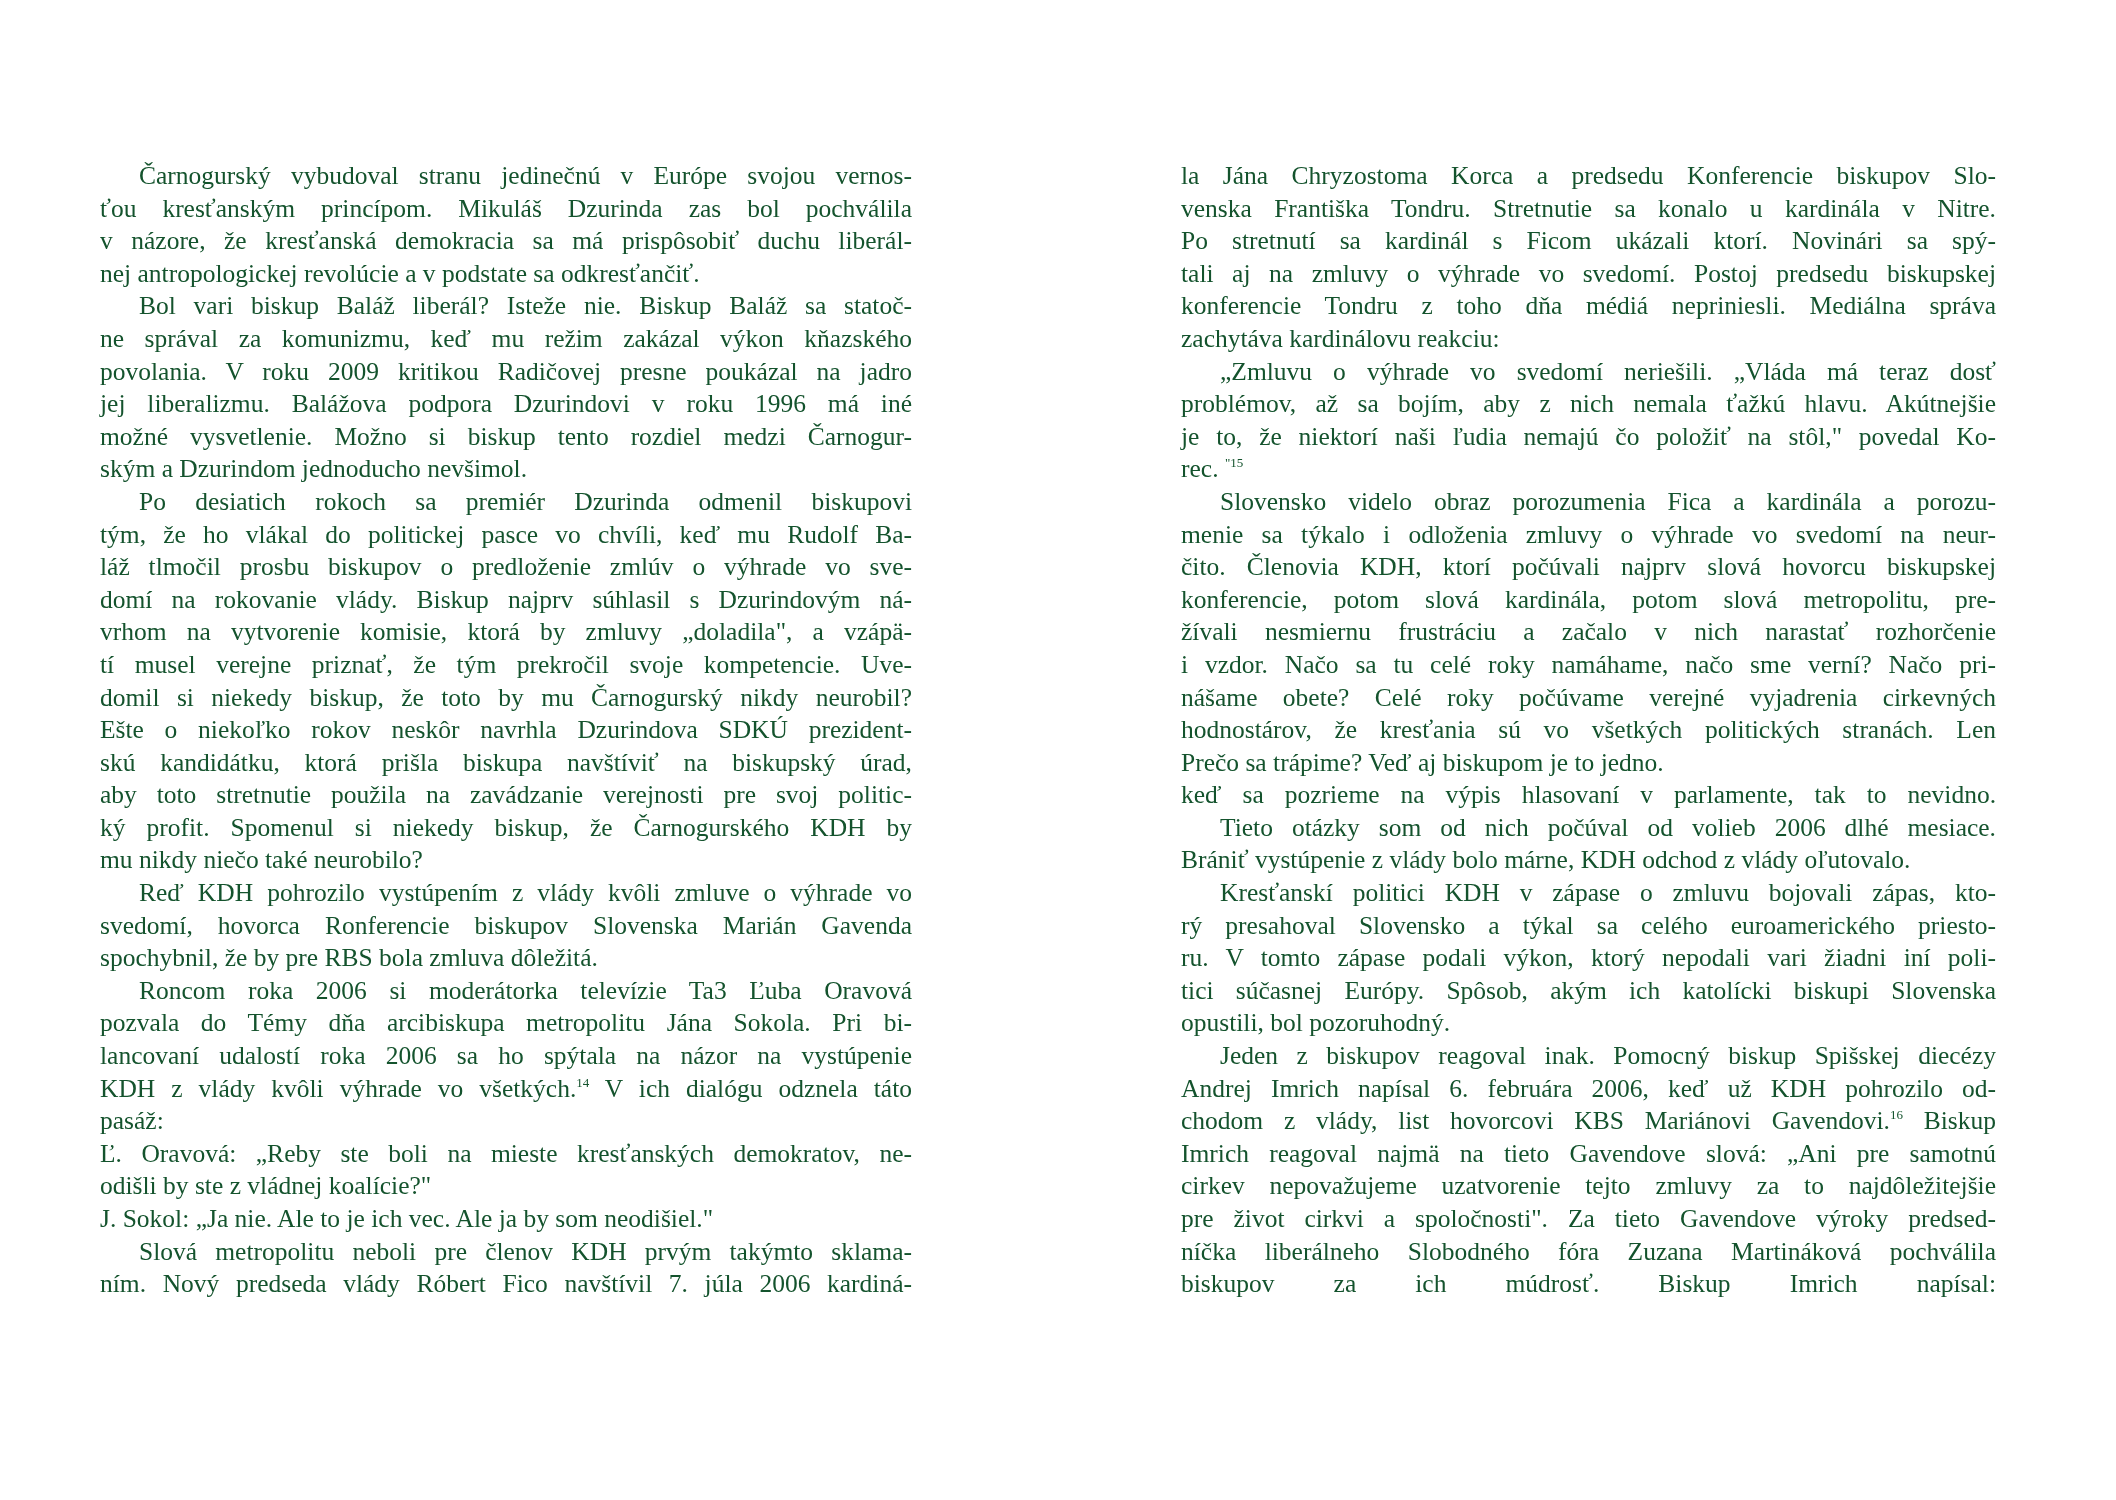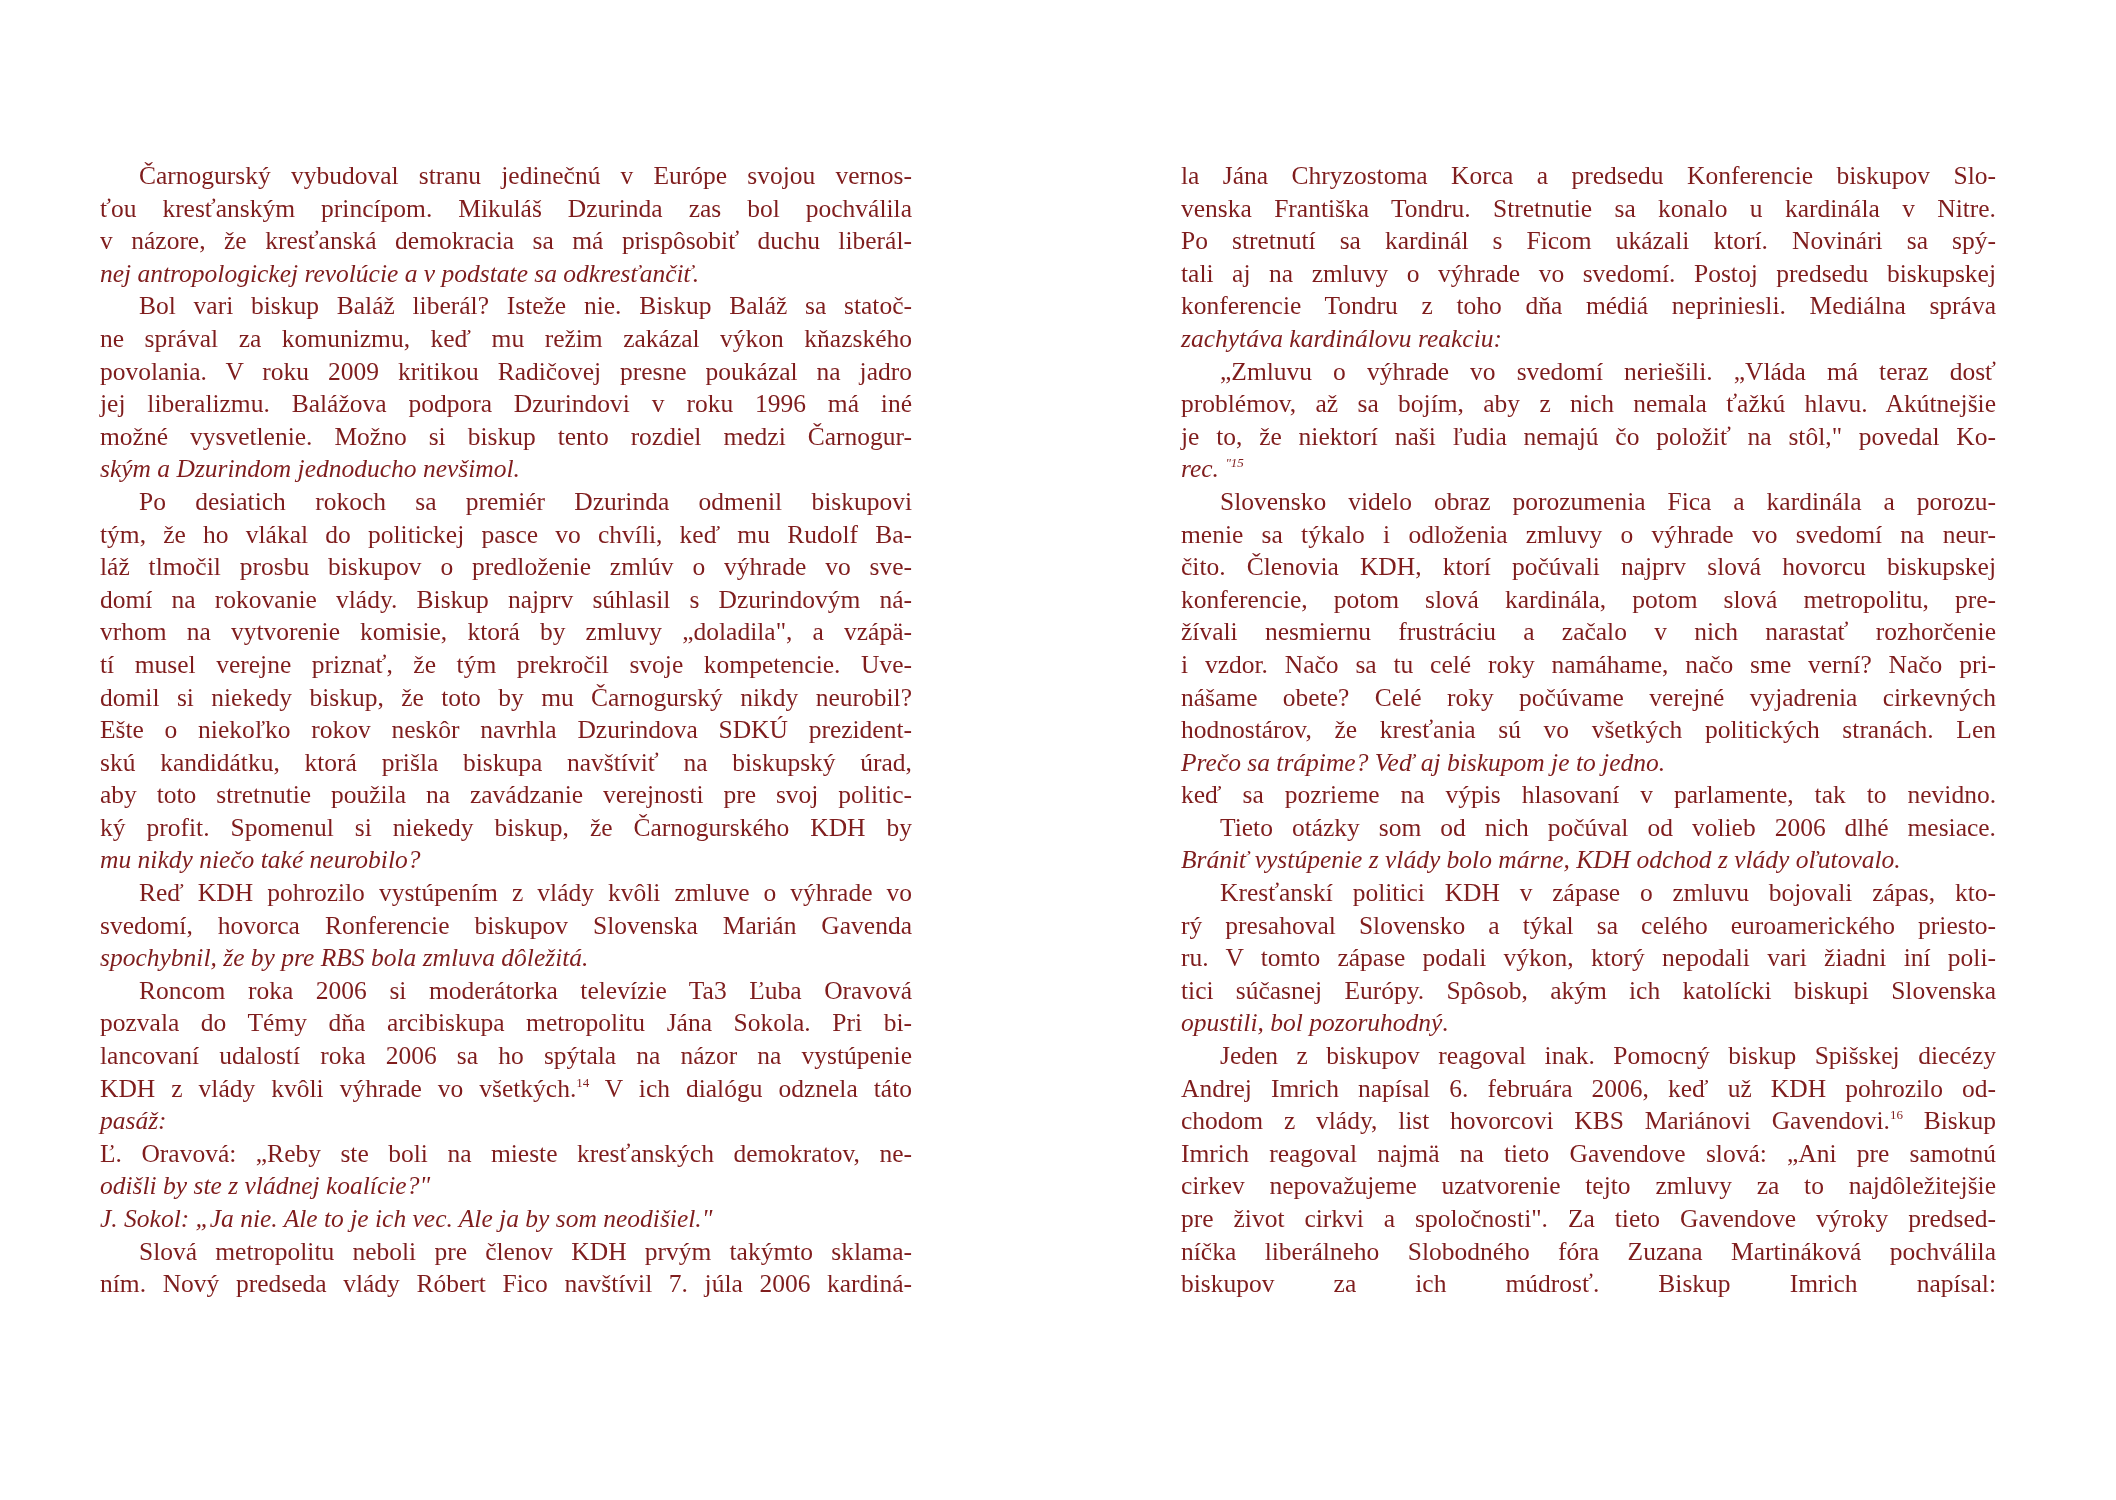--- a/index.html
+++ b/index.html
@@ -1,29 +1,29 @@
 <!DOCTYPE html>
 <html><head>
 <meta charset="utf-8">
 <style>
   html, body { margin: 0; padding: 0; background: #ffffff; }
   body { width: 2116px; height: 1500px; position: relative; overflow: hidden; }
   .page {
     position: absolute; top: 160px;
     font-family: "Liberation Serif", "DejaVu Serif", serif;
-    font-size: 25.5px; color: #7f1d1d;
+    font-size: 25.5px; color: #14532d;
   }
   .page-left { left: 100px; width: 812px; }
   .page-right { left: 1181px; width: 815px; }
   .line {
     display: block; height: 32.6px; line-height: 32.6px;
     white-space: nowrap; text-align: justify; text-align-last: justify;
     overflow: visible;
   }
-  .line.last { text-align-last: left; font-style: italic; }
+  .line.last { text-align-last: left; }
   .line.indent { padding-left: 39px; }
   .line.italic { }
   sup.fn { font-size: 13px; vertical-align: 10px; line-height: 0; }
 </style>
 </head>
 <body>
 
 <div class="page page-left" id="left-page">
     <div class="para">
       <span class="line indent">Čarnogurský vybudoval stranu jedinečnú v Európe svojou vernos-</span>

